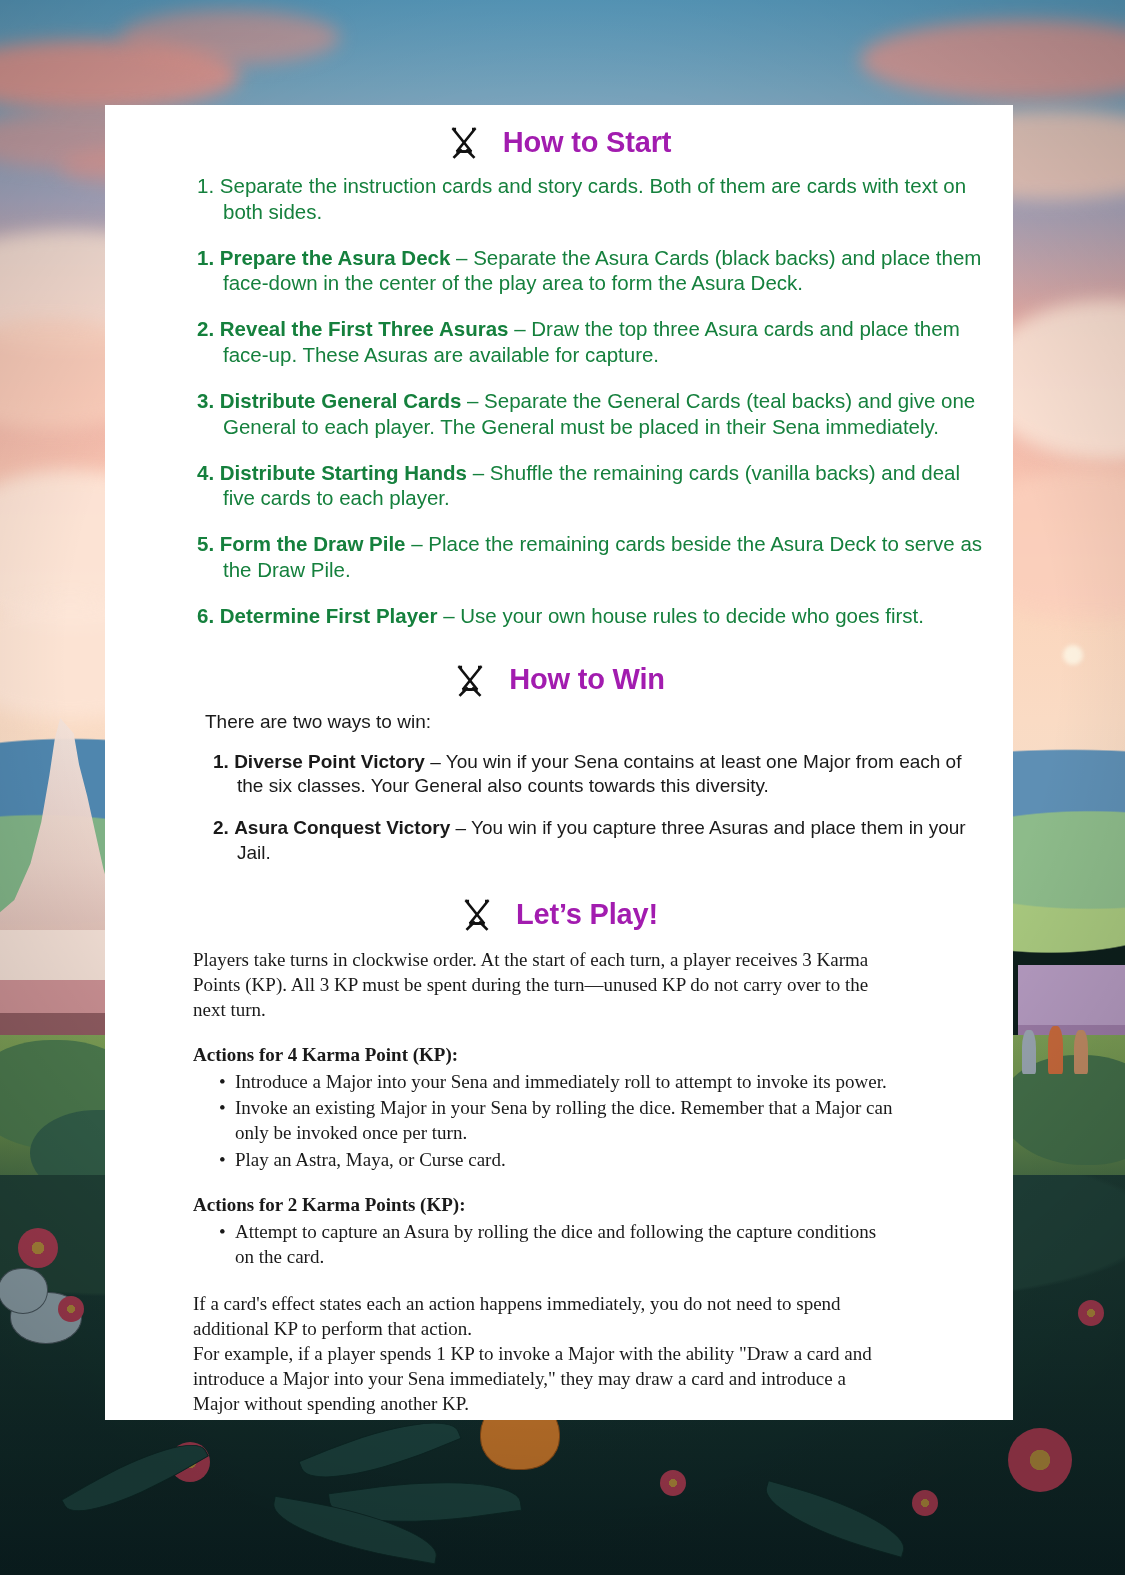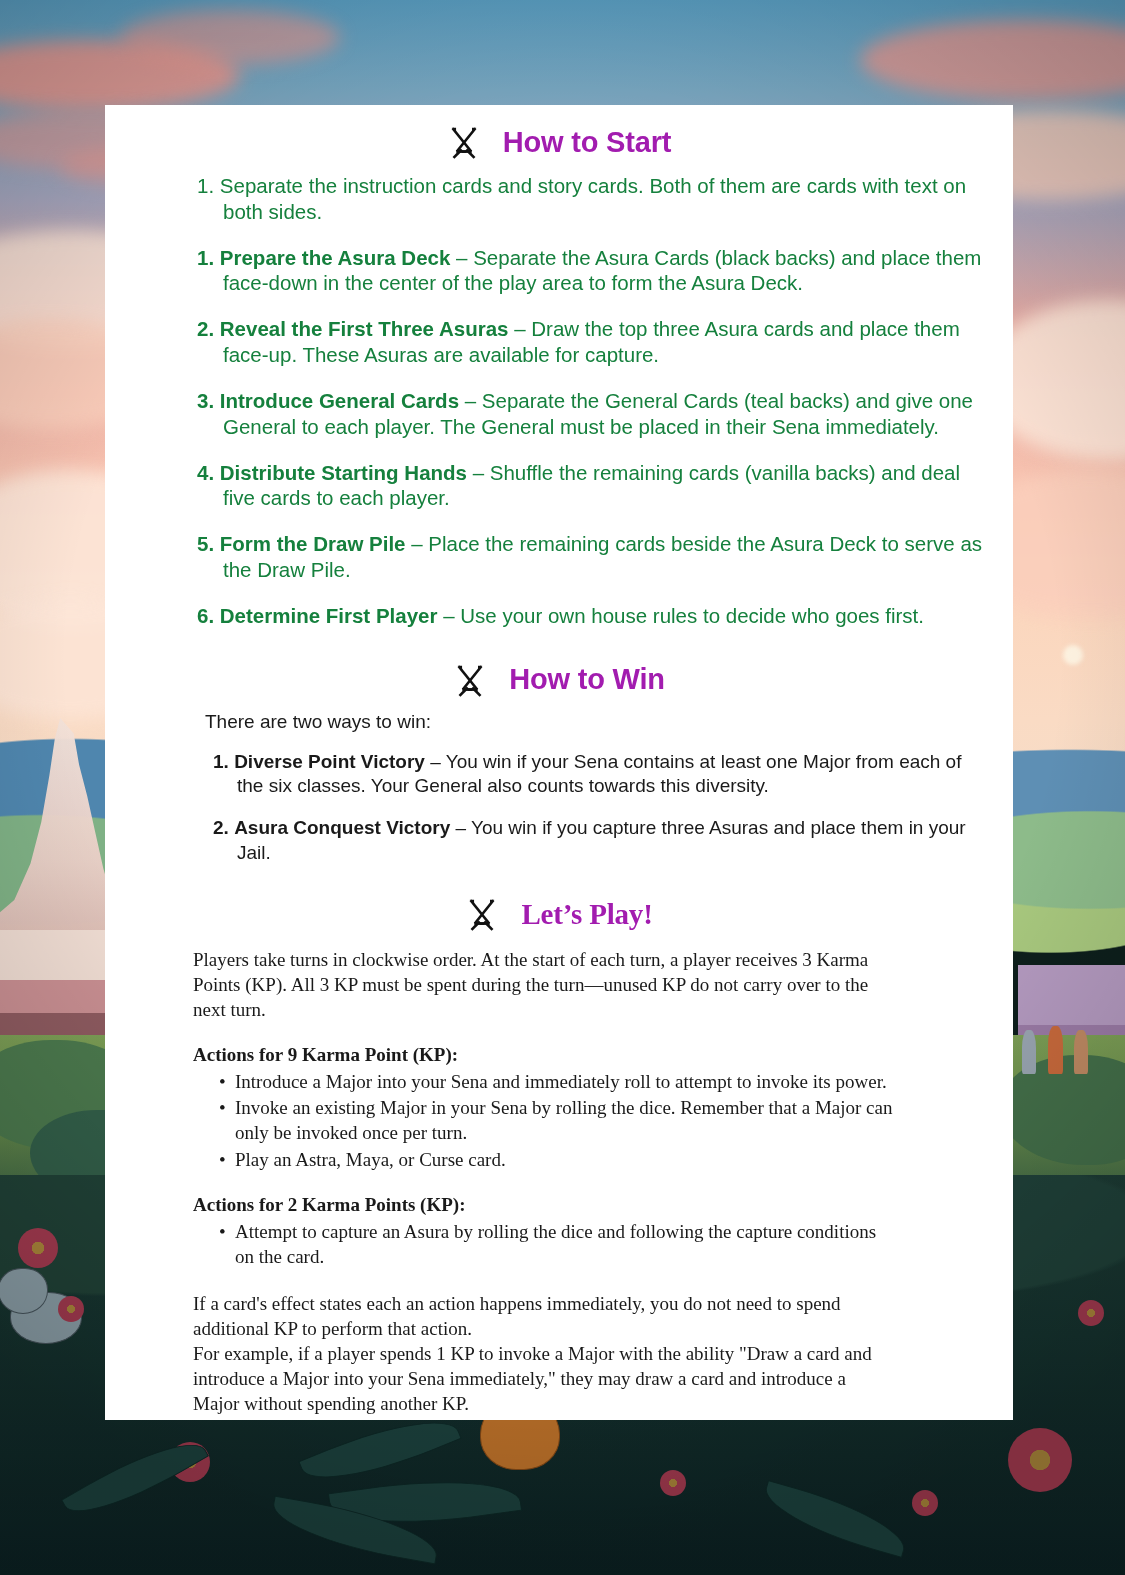--- a/index.html
+++ b/index.html
@@ -165,21 +165,21 @@
   }
   .heading .sword-icon {
     display: inline-block;
     width: 34px; height: 34px;
     flex: none;
   }
   .heading .htitle { white-space: nowrap; }
 
   #h-start { font-size: 29px; margin-top: 20px; }
   #h-win   { font-size: 29px; margin-top: 34px; }
-  #h-play  { font-size: 29px; margin-top: 32px; font-family: Liberation Serif, serif; }
+  #h-play  { font-size: 29px; margin-top: 32px; }
 
   
   .start-list {
     margin: 14px 0 4px 0;
     padding: 0 24px 0 92px;
     list-style: none;
     font-size: 20.5px;
     line-height: 1.26;
     color: #15803d;
   }
@@ -335,21 +335,21 @@
       <li class="bold-num">
         <span class="num">1.</span>
         <b>Prepare the Asura Deck</b><span> – Separate the Asura Cards (black backs) and place them face-down in the center of the play area to form the Asura Deck.</span>
       </li>
       <li class="bold-num">
         <span class="num">2.</span>
         <b>Reveal the First Three Asuras</b><span> – Draw the top three Asura cards and place them face-up. These Asuras are available for capture.</span>
       </li>
       <li class="bold-num">
         <span class="num">3.</span>
-        <b>Introduce General Cards</b><span> – Separate the General Cards (teal backs) and give one General to each player. The General must be placed in their Sena immediately.</span>
+        <b>Distribute General Cards</b><span> – Separate the General Cards (teal backs) and give one General to each player. The General must be placed in their Sena immediately.</span>
       </li>
       <li class="bold-num">
         <span class="num">4.</span>
         <b>Distribute Starting Hands</b><span> – Shuffle the remaining cards (vanilla backs) and deal five cards to each player.</span>
       </li>
       <li class="bold-num">
         <span class="num">5.</span>
         <b>Form the Draw Pile</b><span> – Place the remaining cards beside the Asura Deck to serve as the Draw Pile.</span>
       </li>
       <li class="bold-num">
@@ -407,21 +407,21 @@
           <path d="M9 5 L17 5 L17 13 Z" fill="#111"></path>
           <path d="M55 5 L47 5 L47 13 Z" fill="#111"></path>
         </svg>
       </span>
       <span class="htitle">Let’s Play!</span>
     </div>
 
     <div class="play-body">
       <p class="play-para">Players take turns in clockwise order. At the start of each turn, a player receives 3 Karma Points (KP). All 3 KP must be spent during the turn—unused KP do not carry over to the next turn.</p>
 
-      <p class="sub-head">Actions for 9 Karma Point (KP):</p>
+      <p class="sub-head">Actions for 4 Karma Point (KP):</p>
       <ul class="play-ul">
         <li>Introduce a Major into your Sena and immediately roll to attempt to invoke its power.</li>
         <li>Invoke an existing Major in your Sena by rolling the dice. Remember that a Major can only be invoked once per turn.</li>
         <li>Play an Astra, Maya, or Curse card.</li>
       </ul>
 
       <p class="sub-head">Actions for 2 Karma Points (KP):</p>
       <ul class="play-ul">
         <li>Attempt to capture an Asura by rolling the dice and following the capture conditions on the card.</li>
       </ul>

